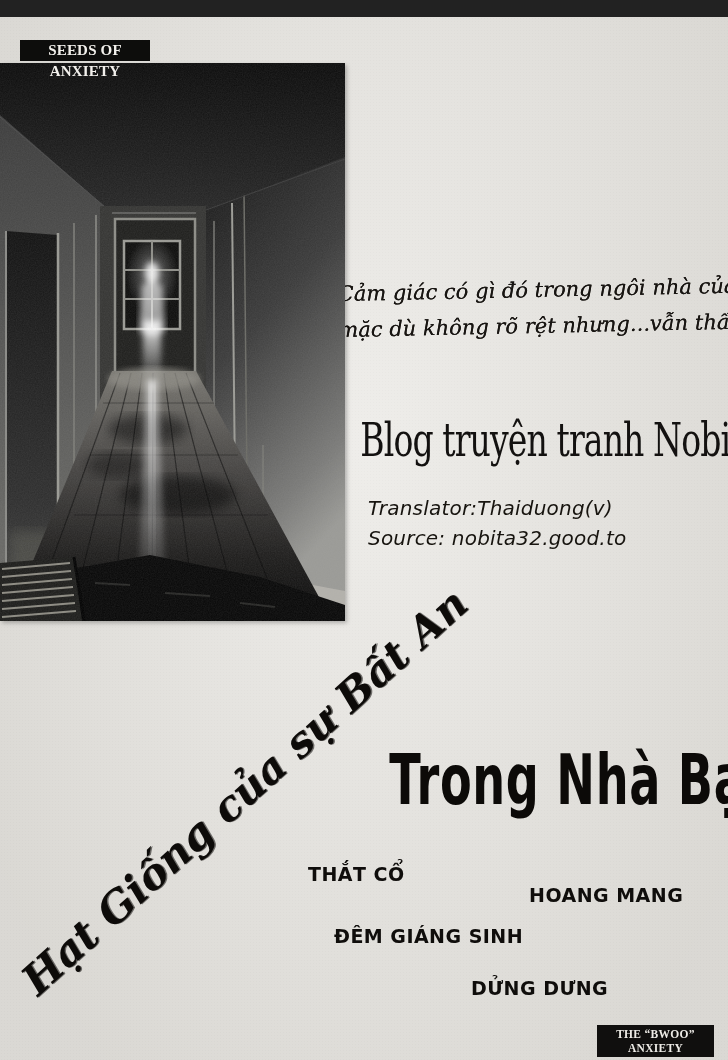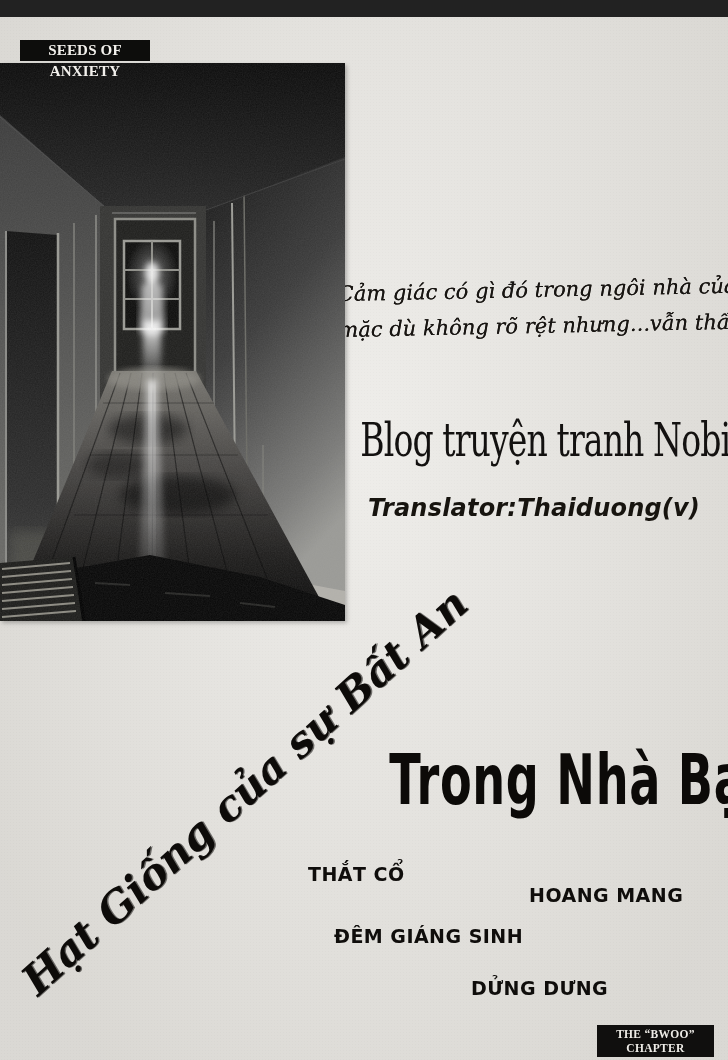--- a/index.html
+++ b/index.html
@@ -39,22 +39,22 @@
   }
   .blog-title{
     position:absolute;left:345px;top:396px;width:383px;
     text-align:center;white-space:nowrap;
     font-family:"DejaVu Serif", serif;font-size:36px;letter-spacing:-1px;
     transform:scale(0.92,1.3);transform-origin:50% 0;
     color:#131110;
   }
   .credits{
     position:absolute;left:368px;top:476px;
-    font-family:"DejaVu Sans", sans-serif;font-style:italic;font-weight:bold;
-    font-size:24px;line-height:30px;color:#17140f;
+    font-family:"DejaVu Sans", sans-serif;font-style:italic;font-weight:normal;
+    font-size:20px;line-height:30px;color:#17140f;
     letter-spacing:0.2px;
   }
   .credits .indent{padding-left:80px;}
   .calligraphy{
     position:absolute;left:-38px;top:772px;width:516px;
     text-align:center;white-space:nowrap;
     transform:rotate(-42deg);
     font-family:"DejaVu Serif", serif;font-style:italic;font-weight:bold;
     font-size:42px;color:#0d0b09;
     text-shadow:1px 1px 0 rgba(10,8,6,0.55);
@@ -241,28 +241,29 @@
 
   <div class="tagline">
     <div>Cảm giác có gì đó trong ngôi nhà của mình</div>
     <div>mặc dù không rõ rệt nhưng...vẫn thấy gai người..</div>
   </div>
 
   <div class="blog-title">Blog truyện tranh Nobita32</div>
 
   <div class="credits">
     <div>Translator:Thaiduong(v)</div>
+    <div>Source: nobita32.good.to</div>
   </div>
 
   <div class="calligraphy">Hạt Giống của sự Bất An</div>
 
   <div class="main-title">Trong Nhà Bạn</div>
 
   <div class="chapter c0">THẮT CỔ</div>
   <div class="chapter c1">HOANG MANG</div>
   <div class="chapter c2">ĐÊM GIÁNG SINH</div>
   <div class="chapter c3">DỬNG DƯNG</div>
 
   <div class="bwoo-banner">
     <div>THE “BWOO”</div>
-    <div>CHAPTER</div>
+    <div>ANXIETY</div>
   </div>
 </div>
 
 </body></html>

